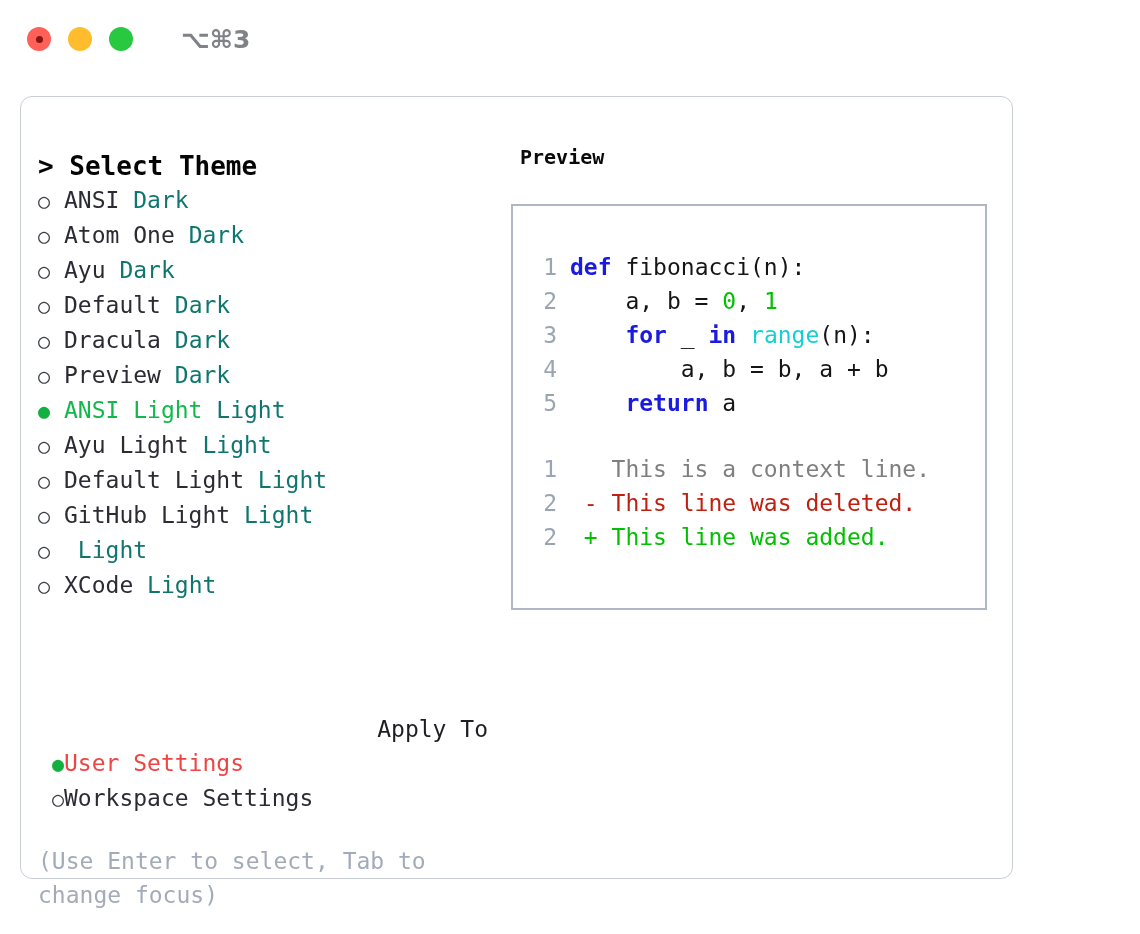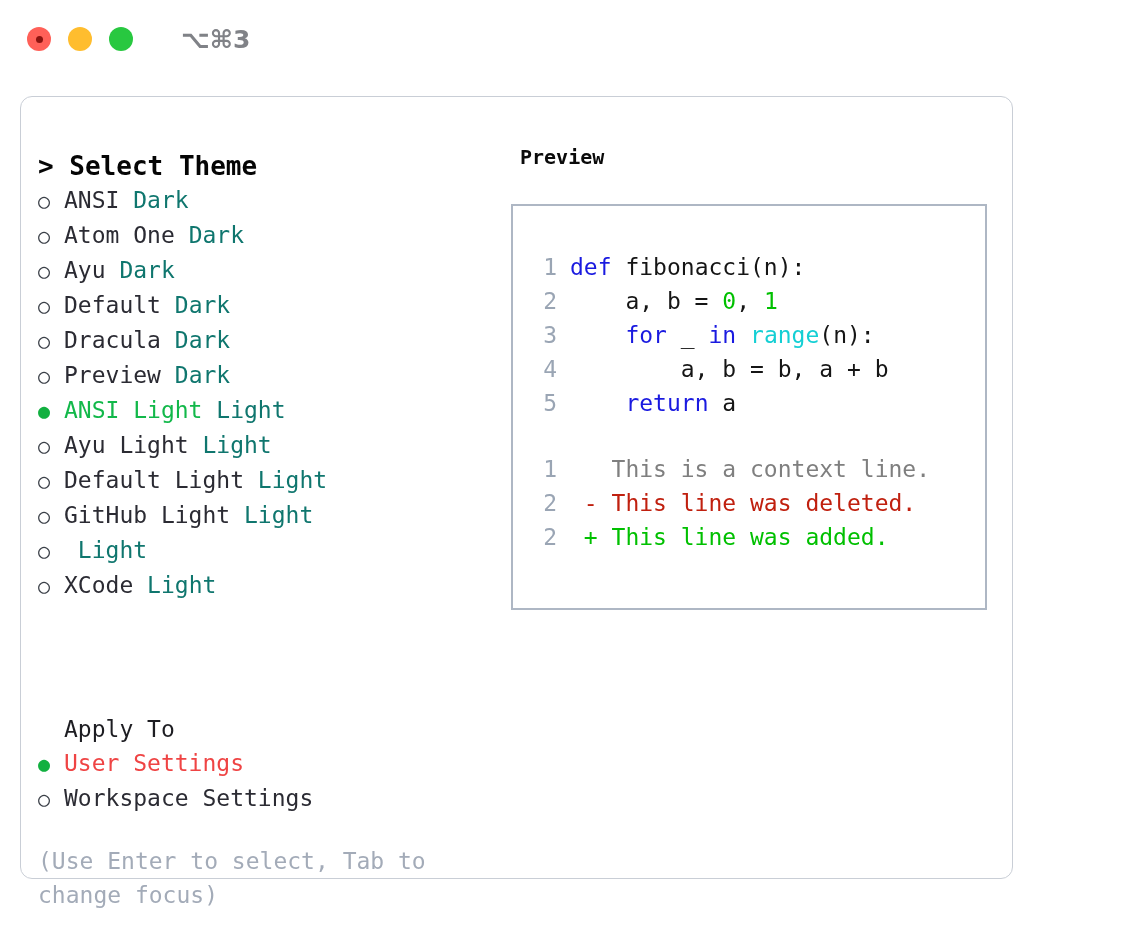--- a/index.html
+++ b/index.html
@@ -132,20 +132,21 @@
   .theme-variant {
     color: #0f766e;
   }
 
   
   #apply-to-block {
     position: absolute;
     left: 17px;
     top: 615px;
     width: 450px;
+    text-align: right;
   }
   #apply-to-label {
     font-size: 23px;
     color: #1d1d22;
     line-height: 34px;
     padding-left: 26px;
     white-space: pre;
   }
   .apply-name { color: #2b2b33; }
   .apply-name-selected { color: #ef4444; }
@@ -196,21 +197,21 @@
   }
   .code-line { display: flex; white-space: pre; }
   .lineno {
     display: inline-block;
     width: 22px;
     text-align: right;
     color: #9aa5b4;
     margin-right: 13px;
     flex: 0 0 22px;
   }
-  .tok-kw   { color: #1a1ae0; }
+  .tok-kw   { color: #1a1ae0; font-weight: bold; }
   .tok-fn   { color: #14cfd4; }
   .tok-num  { color: #00c000; }
   .tok-txt  { color: #151515; }
 
   #diff-area {
     position: absolute;
     left: 22px;
     top: 246px;
     font-size: 23px;
     line-height: 34px;

